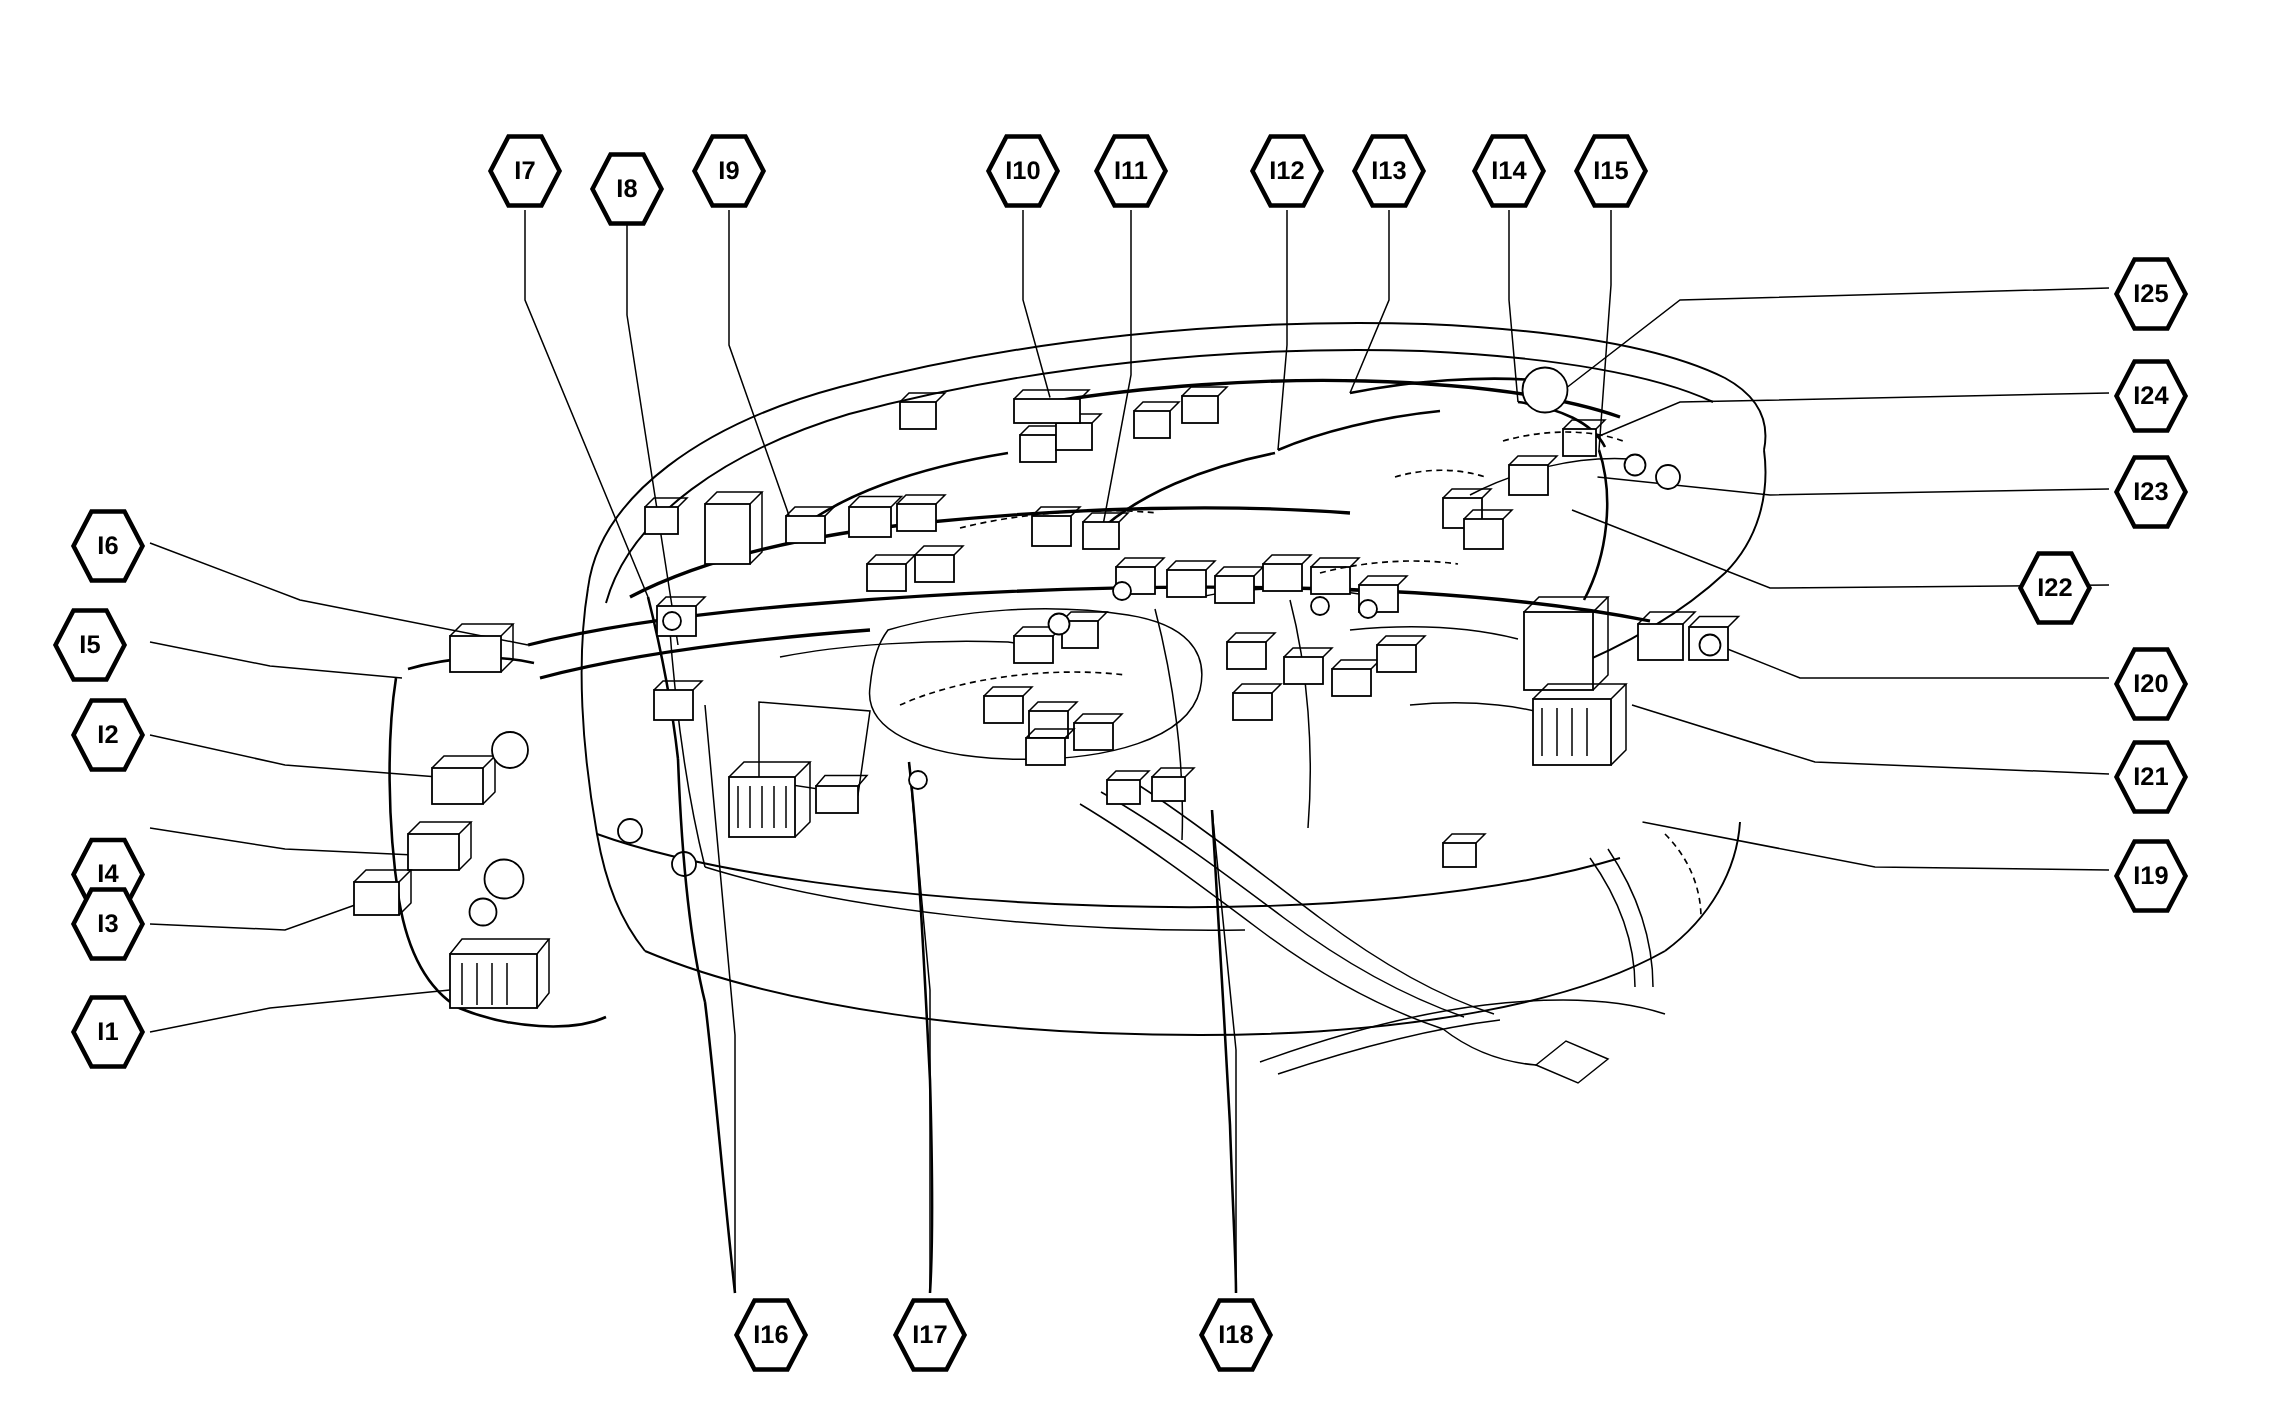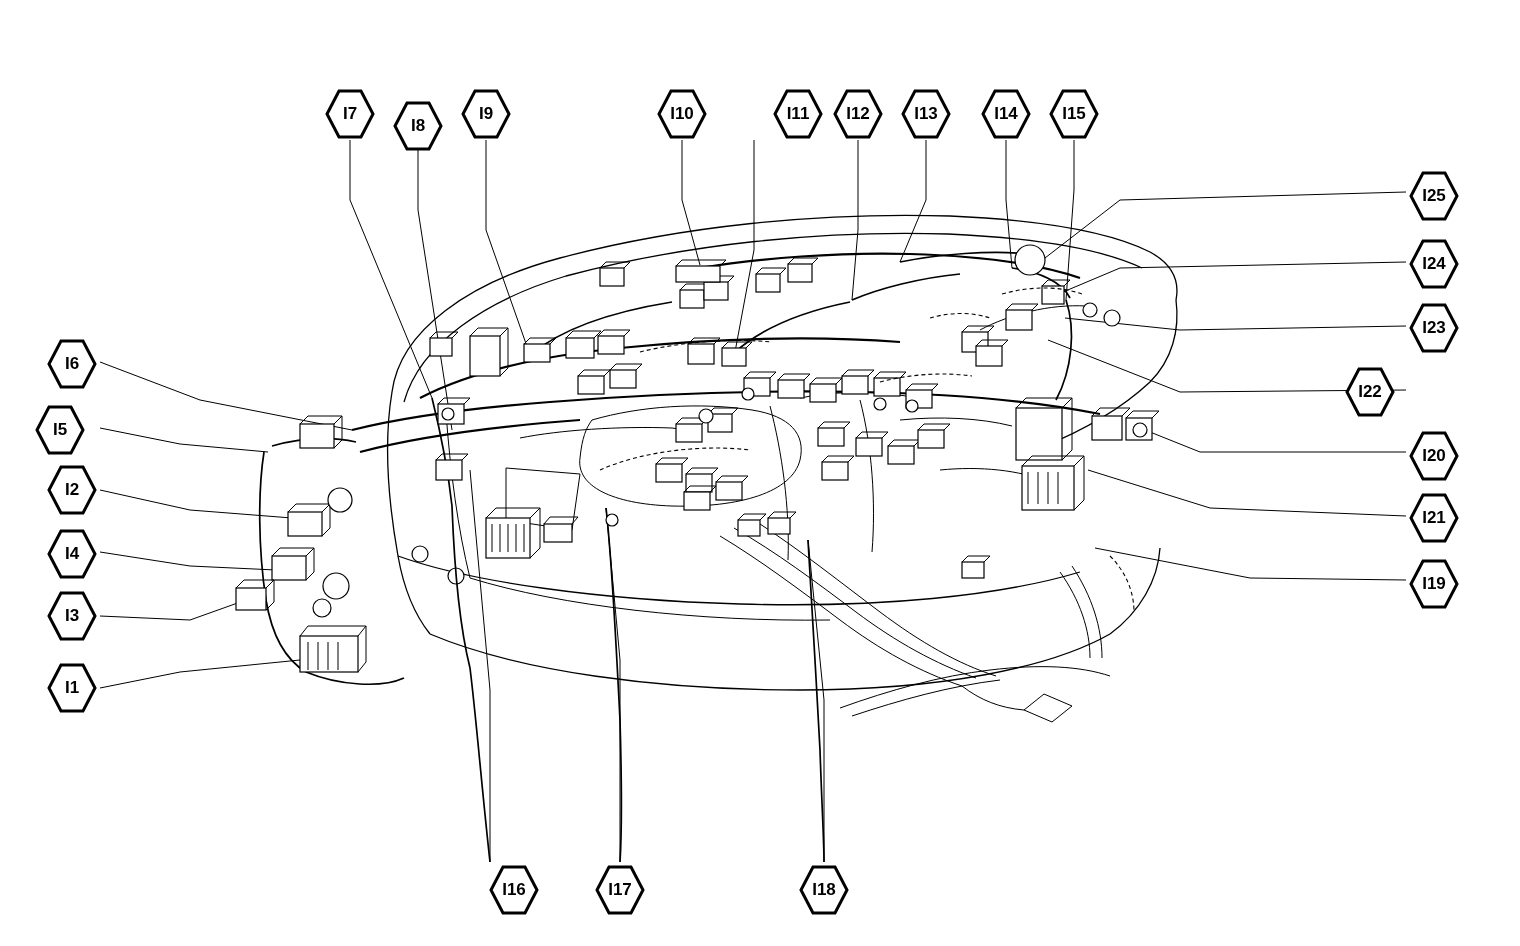--- a/index.html
+++ b/index.html
@@ -364,21 +364,21 @@
         <polygon points="15,3 37,3 49,26 37,49 15,49 3,26" fill="#fff" stroke="#000" stroke-width="3"></polygon>
       </svg>
     <span class="lbl">I9</span>
   </div>
   <div class="hex" style="left:656px;top:88px;">
     <svg width="52" height="52" viewBox="0 0 52 52">
         <polygon points="15,3 37,3 49,26 37,49 15,49 3,26" fill="#fff" stroke="#000" stroke-width="3"></polygon>
       </svg>
     <span class="lbl">I10</span>
   </div>
-  <div class="hex" style="left:772px;top:88px;">
+  <div class="hex" style="left:728px;top:88px;">
     <svg width="52" height="52" viewBox="0 0 52 52">
         <polygon points="15,3 37,3 49,26 37,49 15,49 3,26" fill="#fff" stroke="#000" stroke-width="3"></polygon>
       </svg>
     <span class="lbl">I11</span>
   </div>
   <div class="hex" style="left:832px;top:88px;">
     <svg width="52" height="52" viewBox="0 0 52 52">
         <polygon points="15,3 37,3 49,26 37,49 15,49 3,26" fill="#fff" stroke="#000" stroke-width="3"></polygon>
       </svg>
     <span class="lbl">I12</span>
@@ -456,21 +456,21 @@
         <polygon points="15,3 37,3 49,26 37,49 15,49 3,26" fill="#fff" stroke="#000" stroke-width="3"></polygon>
       </svg>
     <span class="lbl">I5</span>
   </div>
   <div class="hex" style="left:46px;top:464px;">
     <svg width="52" height="52" viewBox="0 0 52 52">
         <polygon points="15,3 37,3 49,26 37,49 15,49 3,26" fill="#fff" stroke="#000" stroke-width="3"></polygon>
       </svg>
     <span class="lbl">I2</span>
   </div>
-  <div class="hex" style="left:46px;top:528px;text-decoration:underline;">
+  <div class="hex" style="left:46px;top:557px;text-decoration:underline;">
     <svg width="52" height="52" viewBox="0 0 52 52">
         <polygon points="15,3 37,3 49,26 37,49 15,49 3,26" fill="#fff" stroke="#000" stroke-width="3"></polygon>
       </svg>
     <span class="lbl">I4</span>
   </div>
   <div class="hex" style="left:46px;top:590px;">
     <svg width="52" height="52" viewBox="0 0 52 52">
         <polygon points="15,3 37,3 49,26 37,49 15,49 3,26" fill="#fff" stroke="#000" stroke-width="3"></polygon>
       </svg>
     <span class="lbl">I3</span>

